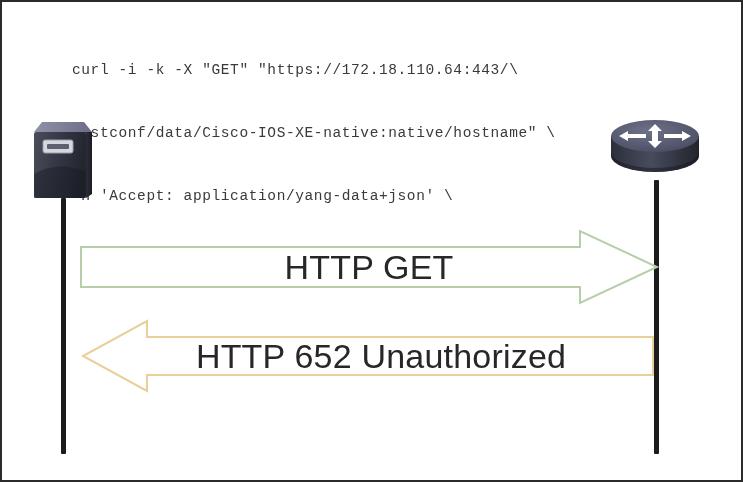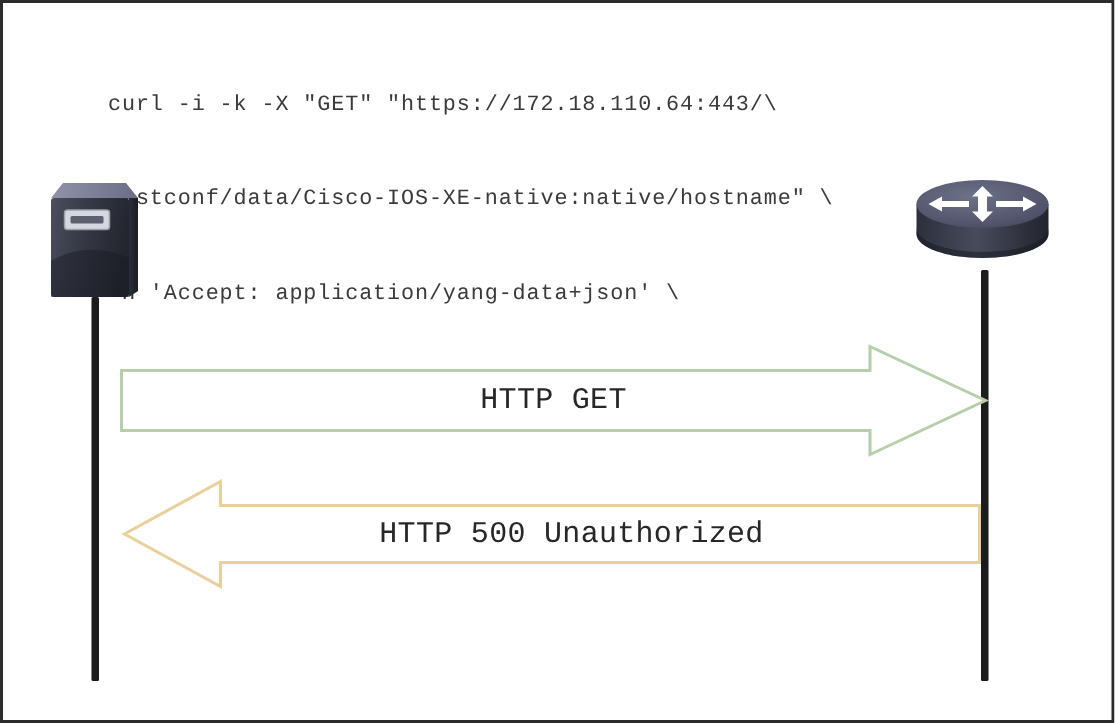--- a/index.html
+++ b/index.html
@@ -91,22 +91,22 @@
   }
   .arrow-label {
     position: absolute;
     top: 0;
     left: 0;
     width: 100%;
     height: 100%;
     display: flex;
     align-items: center;
     justify-content: center;
-    font-family: Liberation Mono, monospace;
-    font-size: 20px;
+    font-family: Liberation Sans, sans-serif;
+    font-size: 34px;
     color: #272727;
     letter-spacing: 0.2px;
     pointer-events: none;
   }
 
   .arrow-request {
     left: 78px;
     top: 228px;
     width: 578px;
     height: 74px;
@@ -207,16 +207,16 @@
     <svg class="arrow-svg" width="578" height="74" viewBox="0 0 578 74" preserveAspectRatio="none" xmlns="http://www.w3.org/2000/svg" aria-hidden="true">
       <path d="M1 17 L500 17 L500 1 L577 37 L500 73 L500 57 L1 57 Z" fill="#ffffff" stroke="#b6ceaa" stroke-width="2" stroke-linejoin="miter"></path>
     </svg>
     <div class="arrow-label">HTTP GET</div>
   </div>
 
   <div class="arrow arrow-response">
     <svg class="arrow-svg" width="572" height="72" viewBox="0 0 572 72" preserveAspectRatio="none" xmlns="http://www.w3.org/2000/svg" aria-hidden="true">
       <path d="M571 17 L65 17 L65 1 L1 36 L65 71 L65 55 L571 55 Z" fill="#ffffff" stroke="#e9cf9a" stroke-width="2" stroke-linejoin="miter"></path>
     </svg>
-    <div class="arrow-label">HTTP 500 Unauthorized</div>
+    <div class="arrow-label">HTTP 652 Unauthorized</div>
   </div>
 
 </div>
 
 </body></html>

